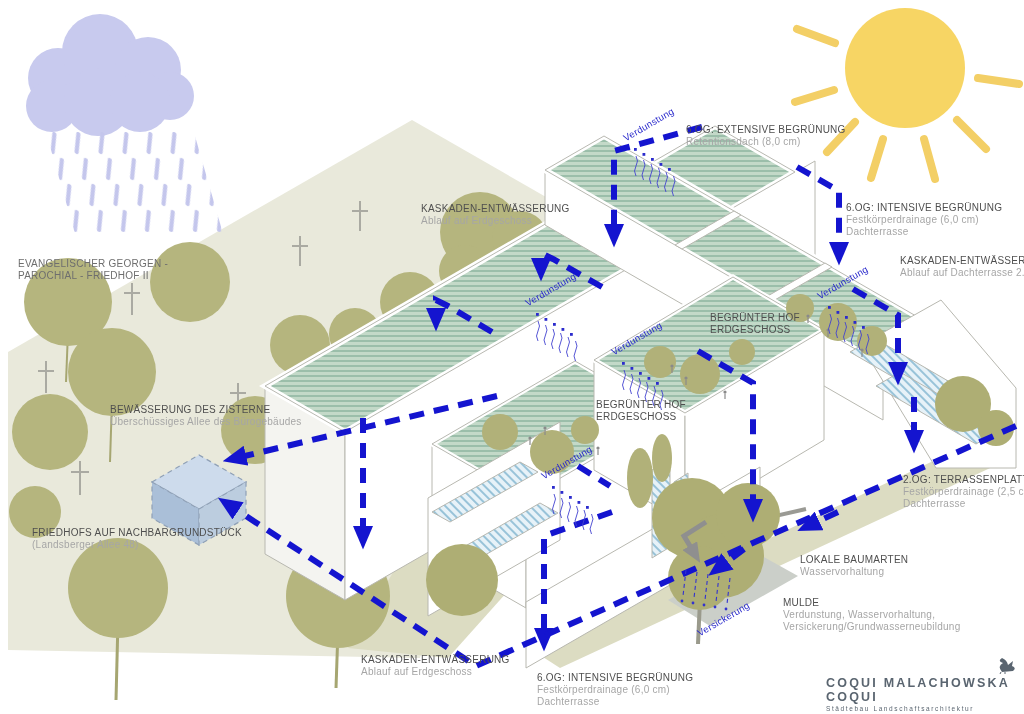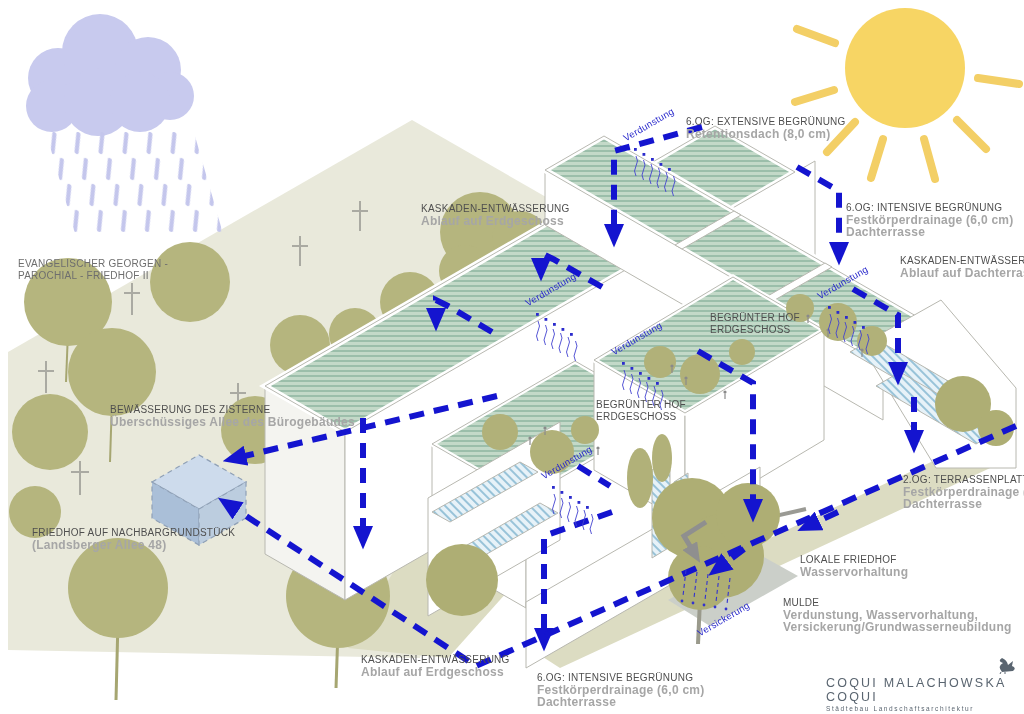--- a/index.html
+++ b/index.html
@@ -4,26 +4,26 @@
 <style>
   html,body{margin:0;padding:0;background:#ffffff;}
   .stage{
     position:relative;width:1024px;height:714px;background:#ffffff;overflow:hidden;
     font-family:"Liberation Sans", sans-serif;
   }
   .stage svg{position:absolute;left:0;top:0;}
   .lbl{position:absolute;font-size:10px;line-height:12px;letter-spacing:.25px;
        color:#4f4f4f;white-space:nowrap;}
   .lbl .t{display:block;color:#4f4f4f;}
-  .lbl .sub{display:block;color:#a6a6a6;font-size:12px;font-weight:bold;}
+  .lbl .sub{display:block;color:#a6a6a6;font-size:10px;}
   .lbl.center{text-align:center;}
   .vmark{position:absolute;color:#2727cb;font-size:9.5px;letter-spacing:.3px;
          transform-origin:0 50%;transform:rotate(-30deg);white-space:nowrap;}
   .logo{position:absolute;left:826px;top:676px;color:#5a6570;}
-  .logo .name{font-size:12.5px;letter-spacing:2.2px;display:block;}
+  .logo .name{font-size:12.5px;letter-spacing:2.2px;display:block;font-weight:bold;}
   .logo .tag{font-size:6.5px;letter-spacing:1.6px;display:block;margin-top:1px;}
 </style>
 </head>
 <body>
 
 <div class="stage">
 
 <svg width="1024" height="714" viewBox="0 0 1024 714">
   <defs>
     <pattern id="greenhatch" width="5" height="5" patternUnits="userSpaceOnUse">
@@ -277,21 +277,21 @@
         <use href="#evap" x="536" y="313"></use>
     <use href="#evap" x="622" y="362"></use>
         <use href="#evap" x="552" y="486"></use>
     <use href="#evap" x="828" y="306"></use>
   </g>
   <use href="#seep" x="686" y="570"></use>
 
   <polyline points="706,522 684,536 696,556" fill="none" stroke="#8f8f8f" stroke-width="5" marker-end="url(#ahg)"></polyline>
 </svg>
 
-<div class="lbl" style="left:686px;top:116px">
+<div class="lbl" style="left:686px;top:124px">
   <span class="t">6.OG: EXTENSIVE BEGRÜNUNG</span>
   <span class="sub">Retentionsdach (8,0 cm)</span>
 </div>
 <div class="lbl" style="left:421px;top:203px">
   <span class="t">KASKADEN-ENTWÄSSERUNG</span>
   <span class="sub">Ablauf auf Erdgeschoss</span>
 </div>
 <div class="lbl" style="left:846px;top:202px">
   <span class="t">6.OG: INTENSIVE BEGRÜNUNG</span>
   <span class="sub">Festkörperdrainage (6,0 cm)</span>
@@ -303,38 +303,38 @@
 </div>
 <div class="lbl center" style="left:18px;top:258px;width:130px;color:#6e6e6e">
   <span class="t" style="color:#6e6e6e">EVANGELISCHER GEORGEN -</span>
   <span class="t" style="color:#6e6e6e">PAROCHIAL - FRIEDHOF II</span>
 </div>
 <div class="lbl" style="left:110px;top:404px">
   <span class="t">BEWÄSSERUNG DES ZISTERNE</span>
   <span class="sub">Überschüssiges Allee des Bürogebäudes</span>
 </div>
 <div class="lbl" style="left:32px;top:527px">
-  <span class="t">FRIEDHOF AUF NACHBARGRUNDSTÜCK</span>
+  <span class="t">FRIEDHOFS AUF NACHBARGRUNDSTÜCK</span>
   <span class="sub">(Landsberger Allee 48)</span>
 </div>
 <div class="lbl" style="left:710px;top:312px">
   <span class="t">BEGRÜNTER HOF</span>
   <span class="t">ERDGESCHOSS</span>
 </div>
 <div class="lbl" style="left:596px;top:399px">
   <span class="t">BEGRÜNTER HOF</span>
   <span class="t">ERDGESCHOSS</span>
 </div>
 <div class="lbl" style="left:903px;top:474px">
   <span class="t">2.OG: TERRASSENPLATTEN</span>
   <span class="sub">Festkörperdrainage (2,5 cm)</span>
   <span class="sub">Dachterrasse</span>
 </div>
 <div class="lbl" style="left:800px;top:554px">
-  <span class="t">LOKALE FRIEDHOF</span>
+  <span class="t">LOKALE BAUMARTEN</span>
   <span class="sub">Wasservorhaltung</span>
 </div>
 <div class="lbl" style="left:783px;top:597px">
   <span class="t">MULDE</span>
   <span class="sub">Verdunstung, Wasservorhaltung,</span>
   <span class="sub">Versickerung/Grundwasserneubildung</span>
 </div>
 <div class="lbl" style="left:361px;top:654px">
   <span class="t">KASKADEN-ENTWÄSSERUNG</span>
   <span class="sub">Ablauf auf Erdgeschoss</span>

